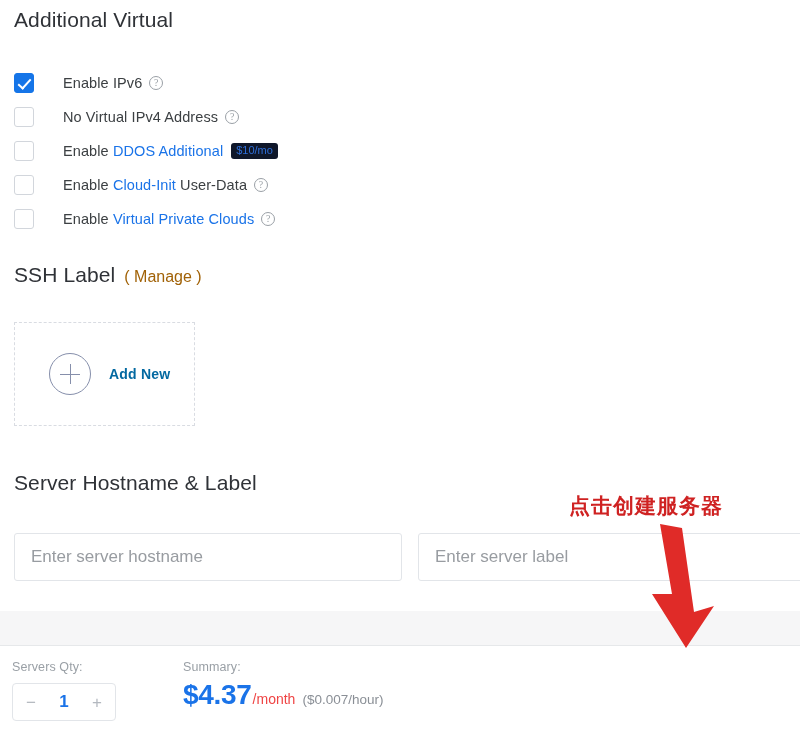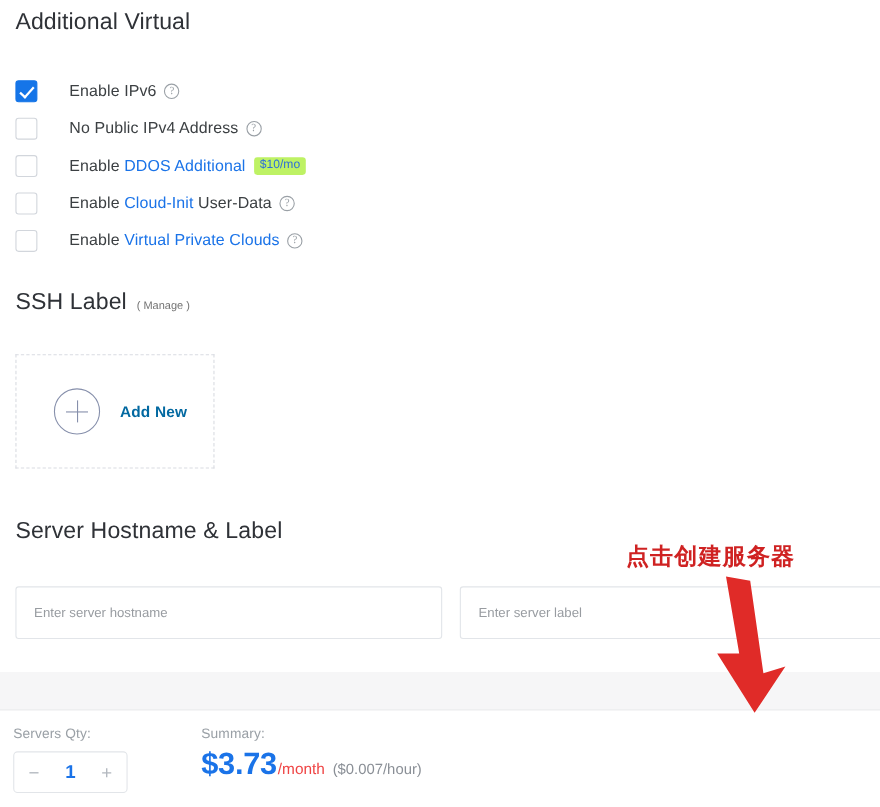--- a/index.html
+++ b/index.html
@@ -92,42 +92,42 @@
     font-size: 10px;
     line-height: 12px;
     text-align: center;
     display: inline-block;
     flex: 0 0 auto;
     font-family: "Liberation Serif", serif;
   }
 
   .price-badge {
     margin-left: 8px;
-    background: #bef264;
+    background: #0f172a;
     color: #2f6fd8;
     font-size: 11px;
     border-radius: 3px;
     padding: 2px 5px 3px;
     white-space: nowrap;
     line-height: 1;
   }
 
   
   #ssh-keys-heading {
     position: absolute;
     left: 14px;
     top: 263px;
     display: flex;
     align-items: baseline;
   }
 
   #ssh-manage-link {
     margin-left: 9px;
-    font-size: 10px;
-    color: #737373;
+    font-size: 16px;
+    color: #a16207;
     cursor: pointer;
   }
 
   #add-new-key-box {
     position: absolute;
     left: 14px;
     top: 322px;
     width: 181px;
     height: 104px;
     border: 1px dashed #d9dce2;
@@ -175,21 +175,21 @@
   }
 
   .text-input {
     position: absolute;
     top: 533px;
     height: 48px;
     border: 1px solid #e2e5e9;
     border-radius: 3px;
     background: #ffffff;
     font-family: "Liberation Sans", sans-serif;
-    font-size: 12px;
+    font-size: 17px;
     color: #3c4043;
     padding: 0 16px;
     outline: none;
   }
   .text-input::placeholder { color: #989ca1; }
 
   #hostname-input { left: 14px; width: 388px; }
   #label-input { left: 418px; width: 400px; }
 
   
@@ -310,21 +310,21 @@
 <div id="feature-list">
 
   <div class="feature-row">
     <div class="cbox checked"></div>
     <span class="feature-label"><span>Enable IPv6</span></span>
     <span class="help-icon">?</span>
   </div>
 
   <div class="feature-row">
     <div class="cbox"></div>
-    <span class="feature-label"><span>No Public IPv4 Address</span></span>
+    <span class="feature-label"><span>No Virtual IPv4 Address</span></span>
     <span class="help-icon">?</span>
   </div>
 
   <div class="feature-row">
     <div class="cbox"></div>
     <span class="feature-label"><span>Enable </span><span class="lnk">DDOS Additional</span></span>
     <span class="price-badge">$10/mo</span>
   </div>
 
   <div class="feature-row">
@@ -367,21 +367,21 @@
     <div id="qty-stepper">
       <span class="stepper-btn">−</span>
       <span id="qty-value">1</span>
       <span class="stepper-btn">+</span>
     </div>
   </div>
 
   <div id="summary-group">
     <div class="small-caption">Summary:</div>
     <div id="summary-price-row">
-      <span id="summary-amount">$3.73</span>
+      <span id="summary-amount">$4.37</span>
       <span id="summary-period">/month</span>
       <span id="summary-hourly">($0.007/hour)</span>
     </div>
   </div>
 
 </div>
 
 <div id="annotation-text">点击创建服务器</div>
 
 <svg id="annotation-arrow" viewBox="0 0 120 130">

